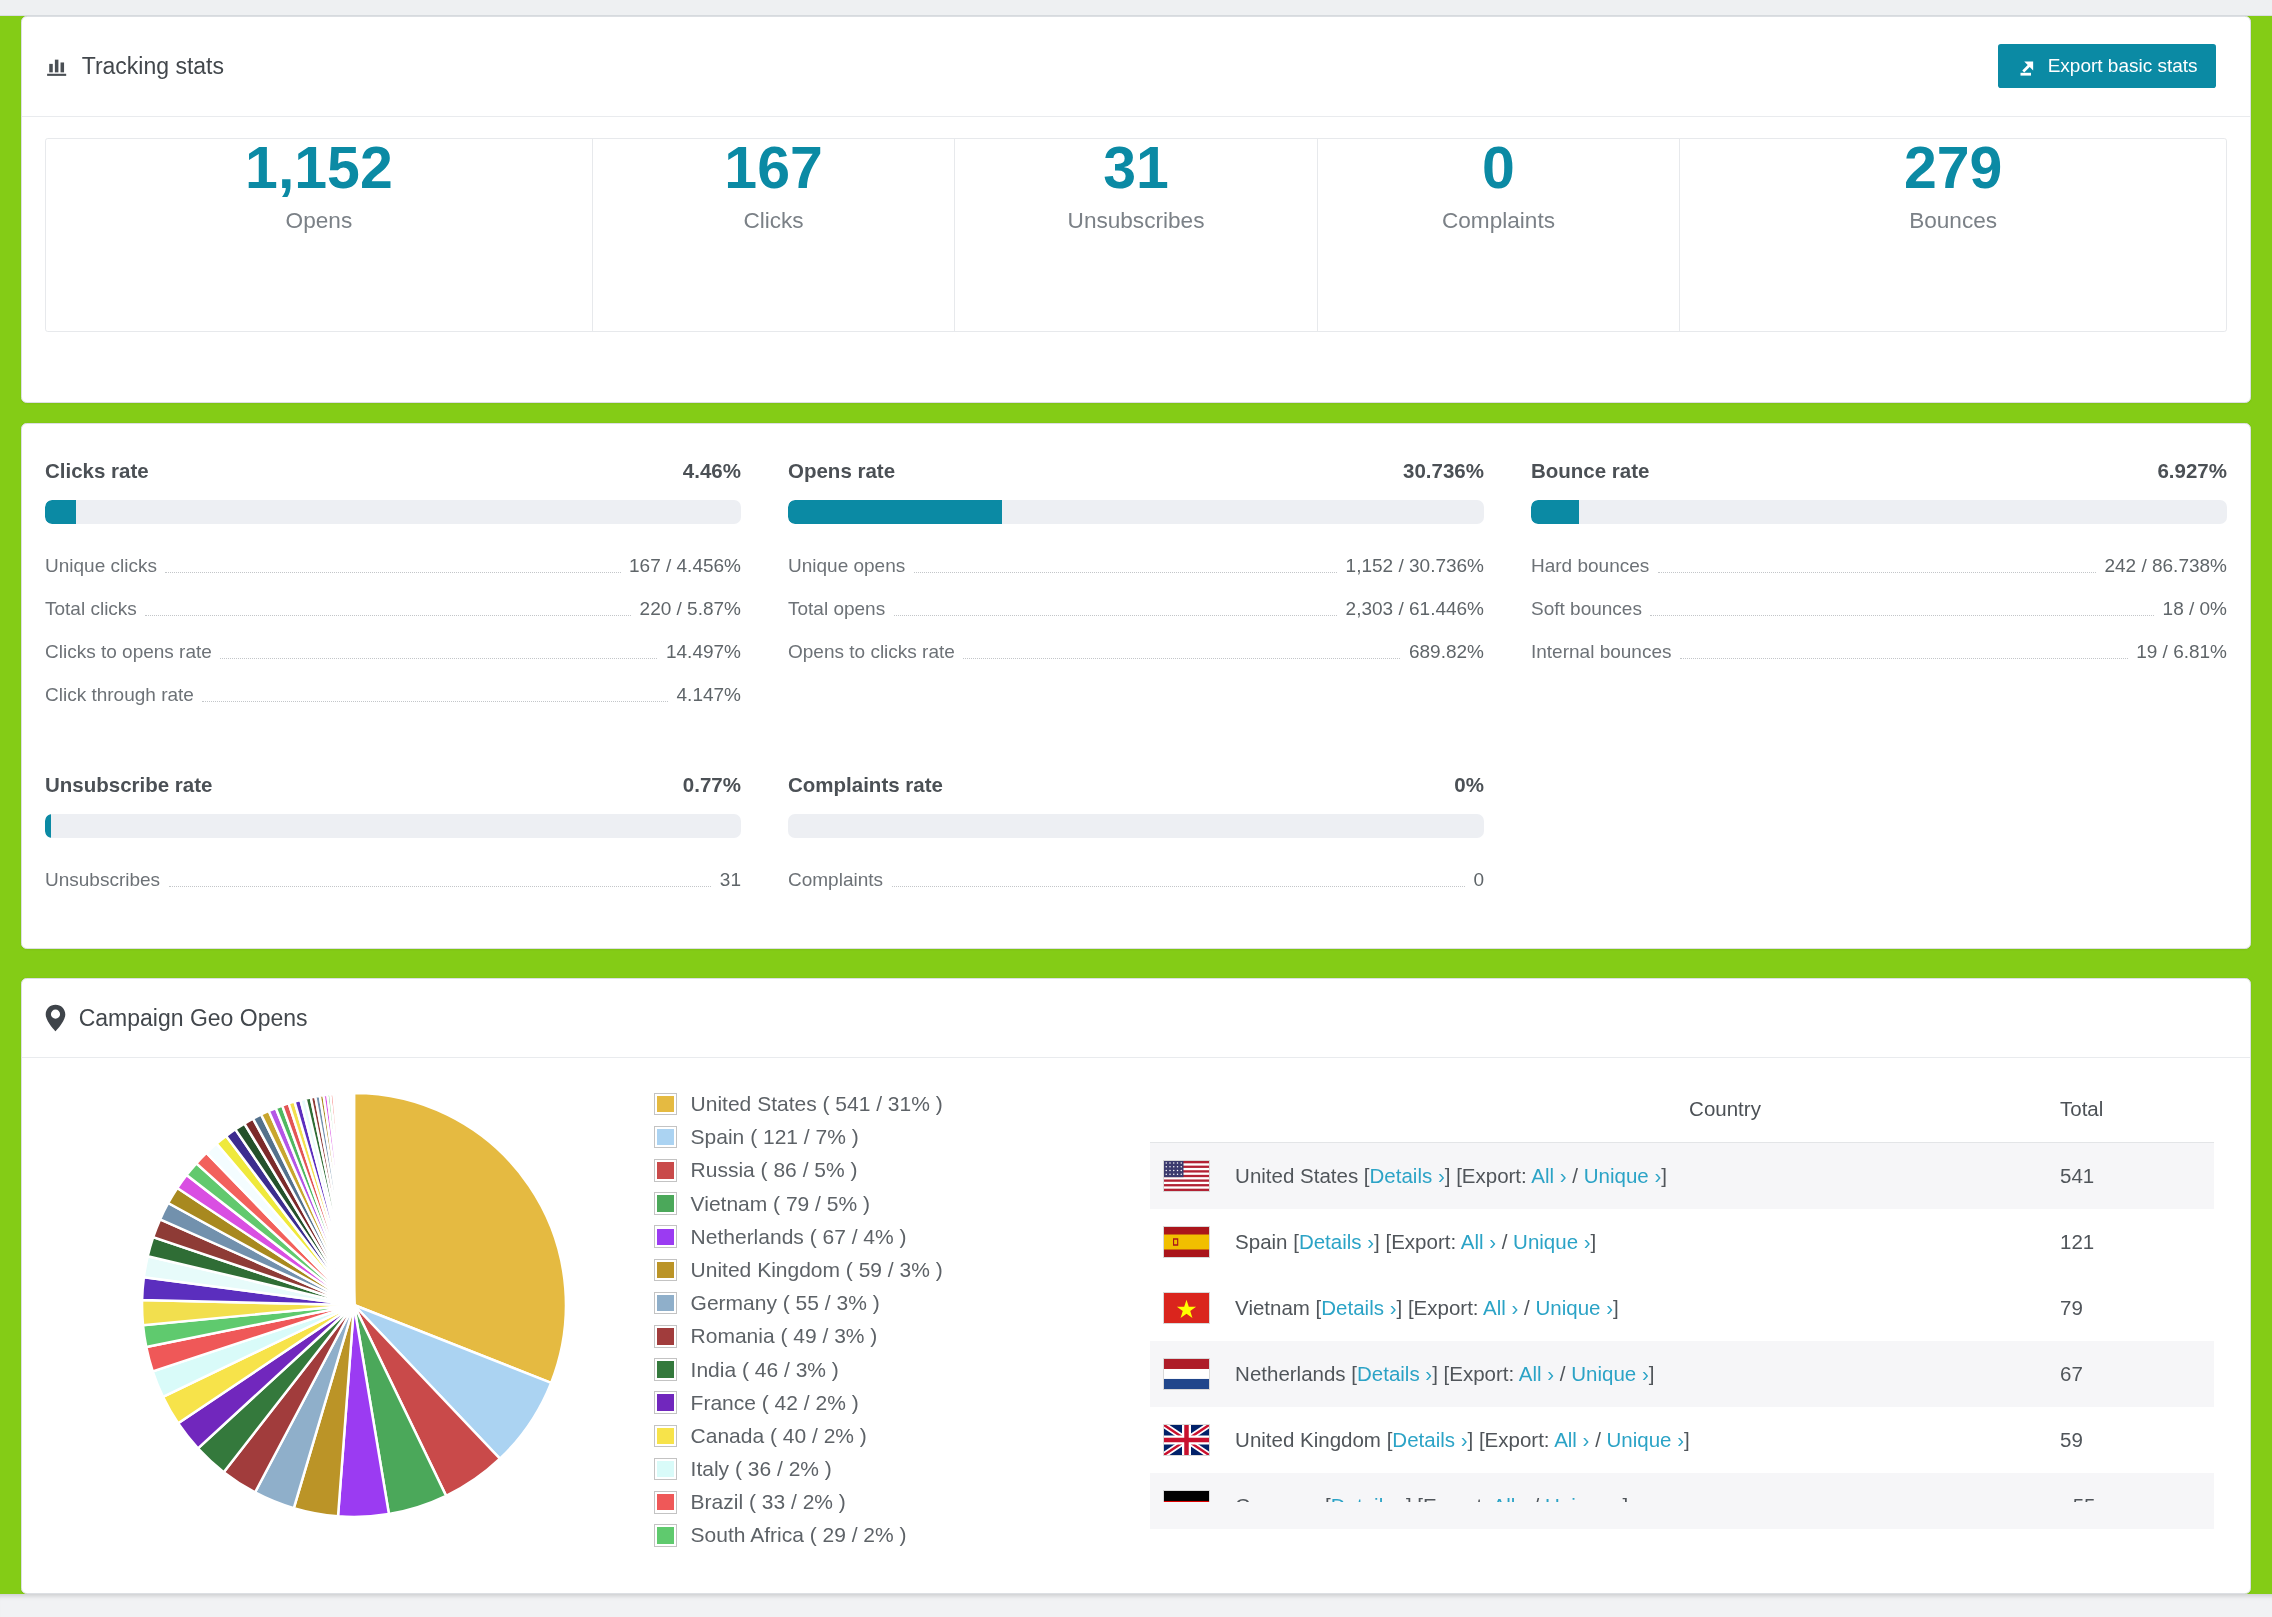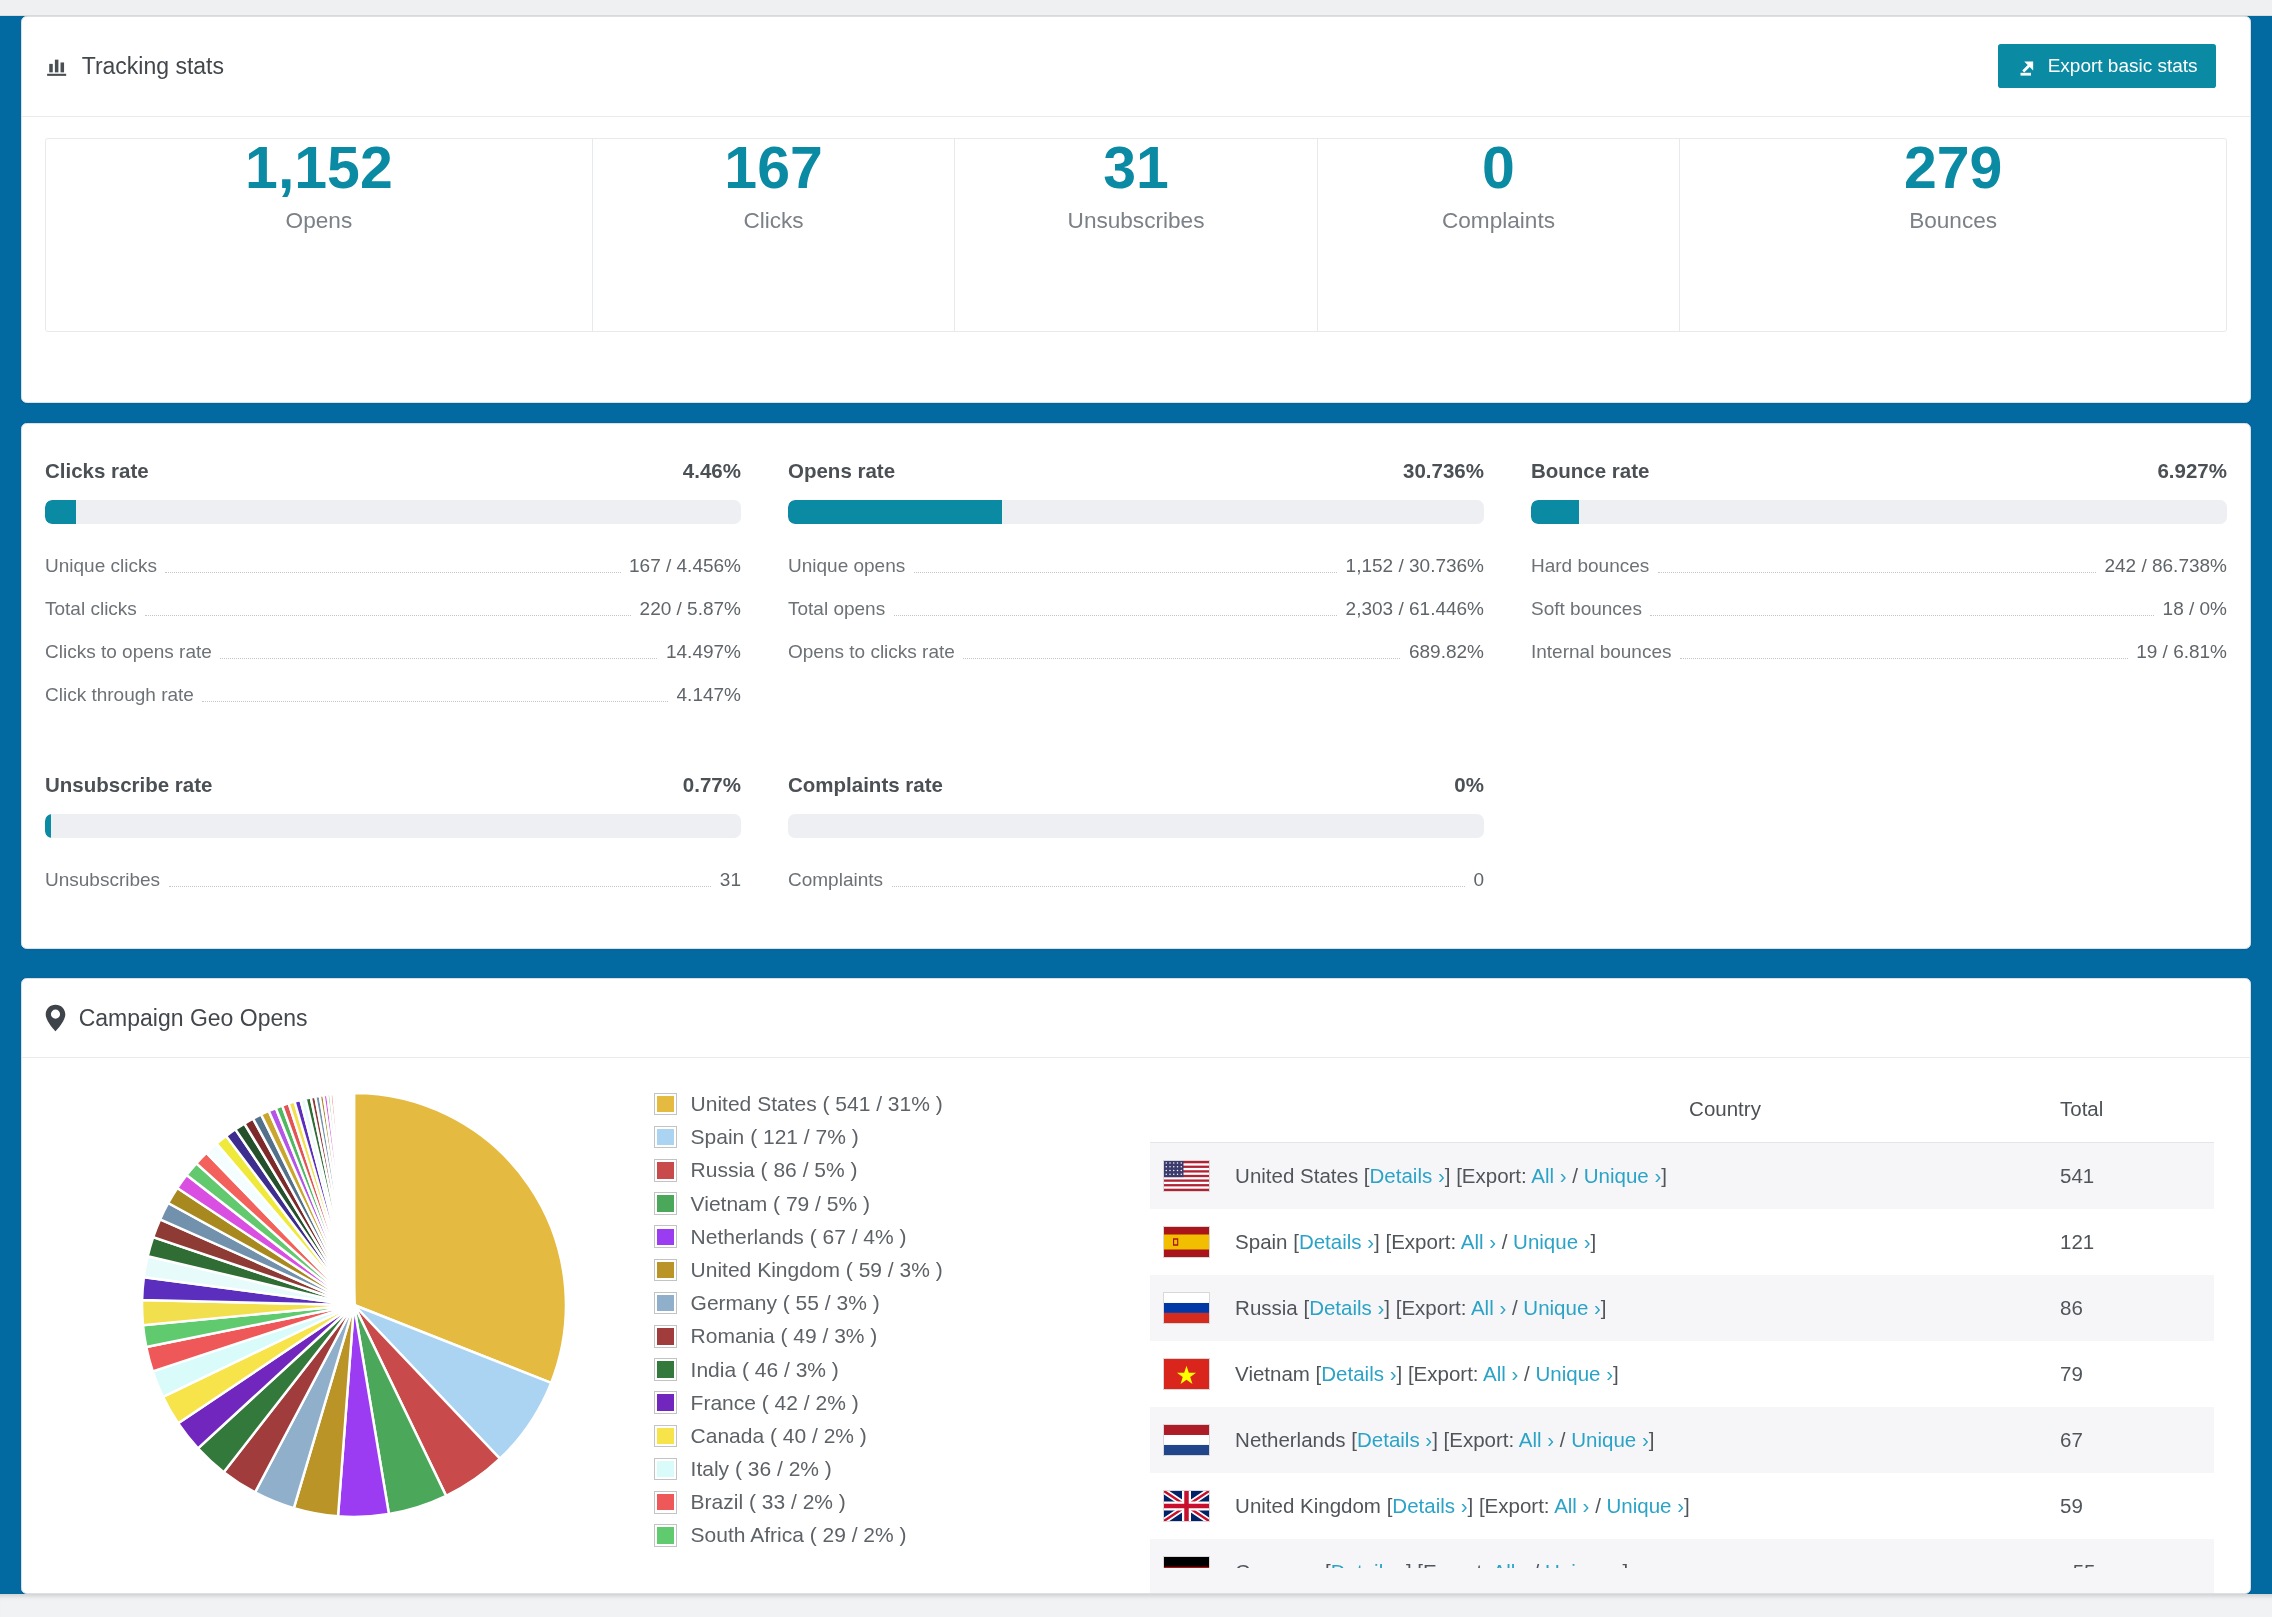--- a/index.html
+++ b/index.html
@@ -1,18 +1,18 @@
 <!DOCTYPE html>
 <html style="font-size:11.3px"><head>
 <meta charset="utf-8">
 <style>
   * { margin:0; padding:0; box-sizing:border-box; }
   html,body { width:2273px; height:1618px; overflow:hidden; background:#ffffff;
     font-family:"Liberation Sans", sans-serif; }
-  .canvas { position:relative; width:2273px; height:1618px; background:#0369a1; }
+  .canvas { position:relative; width:2273px; height:1618px; background:#84cc16; }
 
   .top-strip { position:absolute; left:0; top:0; width:100%; height:15.5px;
     background:#eef0f2; border-bottom:0.7px solid #d9dde1; }
   .bottom-strip { position:absolute; left:0; top:1594px; width:100%; height:24px;
     background:#f1f2f4; box-shadow: inset 0 5.6px 5.6px -4.2px rgba(0,0,0,0.18); }
 
   .card { position:absolute; left:21px; width:2230px; background:#fff;
     border:0.7px solid #dcdfe3; border-radius:5.6px;
     box-shadow:0 0.7px 2.1px rgba(0,0,0,0.05); }
   .card1 { top:15.5px;  height:387px; }
@@ -462,31 +462,20 @@
                   <rect width="60" height="40" fill="#F1BF00"></rect>
                   <rect width="60" height="10" fill="#AA151B"></rect>
         <rect y="30" width="60" height="10" fill="#AA151B"></rect>
         <rect x="12" y="15" width="7" height="10" fill="#AA151B"></rect>
                   <rect x="13.5" y="17" width="4" height="6" fill="#F1BF00"></rect>
                 </svg>
               </span>
               <span class="country-text"><span>Spain [</span><a>Details ›</a><span>] [Export: </span><a>All ›</a><span> / </span><a>Unique ›</a><span>]</span></span>
               <span class="total-cell">121</span>
             </div>
-            <div class="trow striped">
-              <span class="flag">
-                <svg viewBox="0 0 60 40" preserveAspectRatio="none">
-                  <rect width="60" height="40" fill="#fff"></rect>
-                  <rect y="13.3" width="60" height="13.3" fill="#0039A6"></rect>
-        <rect y="26.6" width="60" height="13.4" fill="#D52B1E"></rect>
-                </svg>
-              </span>
-              <span class="country-text"><span>Russia [</span><a>Details ›</a><span>] [Export: </span><a>All ›</a><span> / </span><a>Unique ›</a><span>]</span></span>
-              <span class="total-cell">86</span>
-            </div>
             <div class="trow">
               <span class="flag">
                 <svg viewBox="0 0 60 40" preserveAspectRatio="none">
                   <rect width="60" height="40" fill="#DA251D"></rect>
         <path d="M30 9 L33.1 18.2 L42.8 18.3 L35 24.1 L37.9 33.4 L30 27.8 L22.1 33.4 L25 24.1 L17.2 18.3 L26.9 18.2 Z" fill="#FFFF00"></path>
                 </svg>
               </span>
               <span class="country-text"><span>Vietnam [</span><a>Details ›</a><span>] [Export: </span><a>All ›</a><span> / </span><a>Unique ›</a><span>]</span></span>
               <span class="total-cell">79</span>
             </div>

